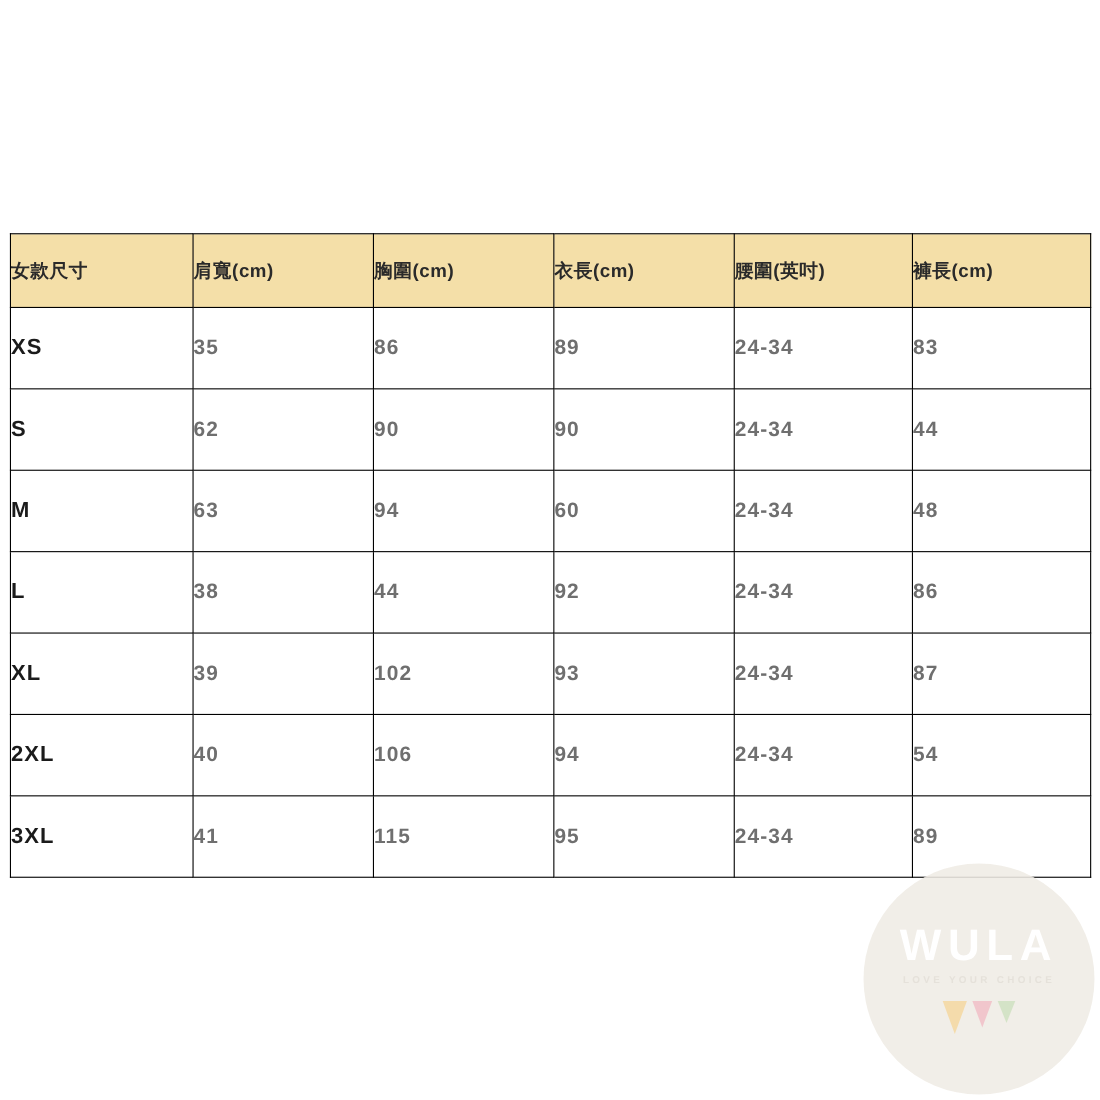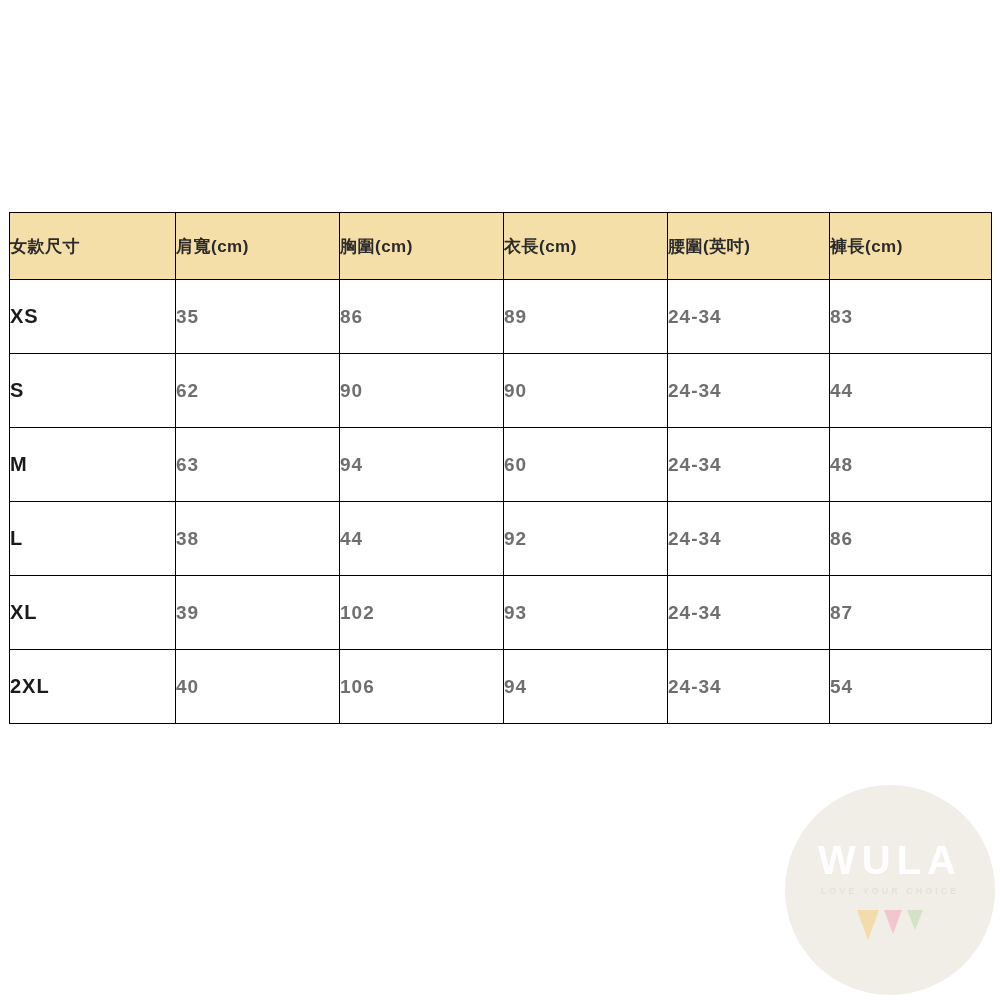--- a/index.html
+++ b/index.html
@@ -190,20 +190,28 @@
           <td class="measure">87</td>
         </tr>
         <tr>
           <td class="size-label">2XL</td>
           <td class="measure">40</td>
           <td class="measure">106</td>
           <td class="measure">94</td>
           <td class="measure">24-34</td>
           <td class="measure">54</td>
         </tr>
+        <tr>
+          <td class="size-label">3XL</td>
+          <td class="measure">41</td>
+          <td class="measure">115</td>
+          <td class="measure">95</td>
+          <td class="measure">24-34</td>
+          <td class="measure">89</td>
+        </tr>
       </tbody>
     </table>
   </div>
 
   <div class="watermark">
     <div class="wm-title">WULA</div>
     <div class="wm-sub">LOVE YOUR CHOICE</div>
     <div class="wm-shapes">
       <span class="tri t1"></span>
       <span class="tri t2"></span>

